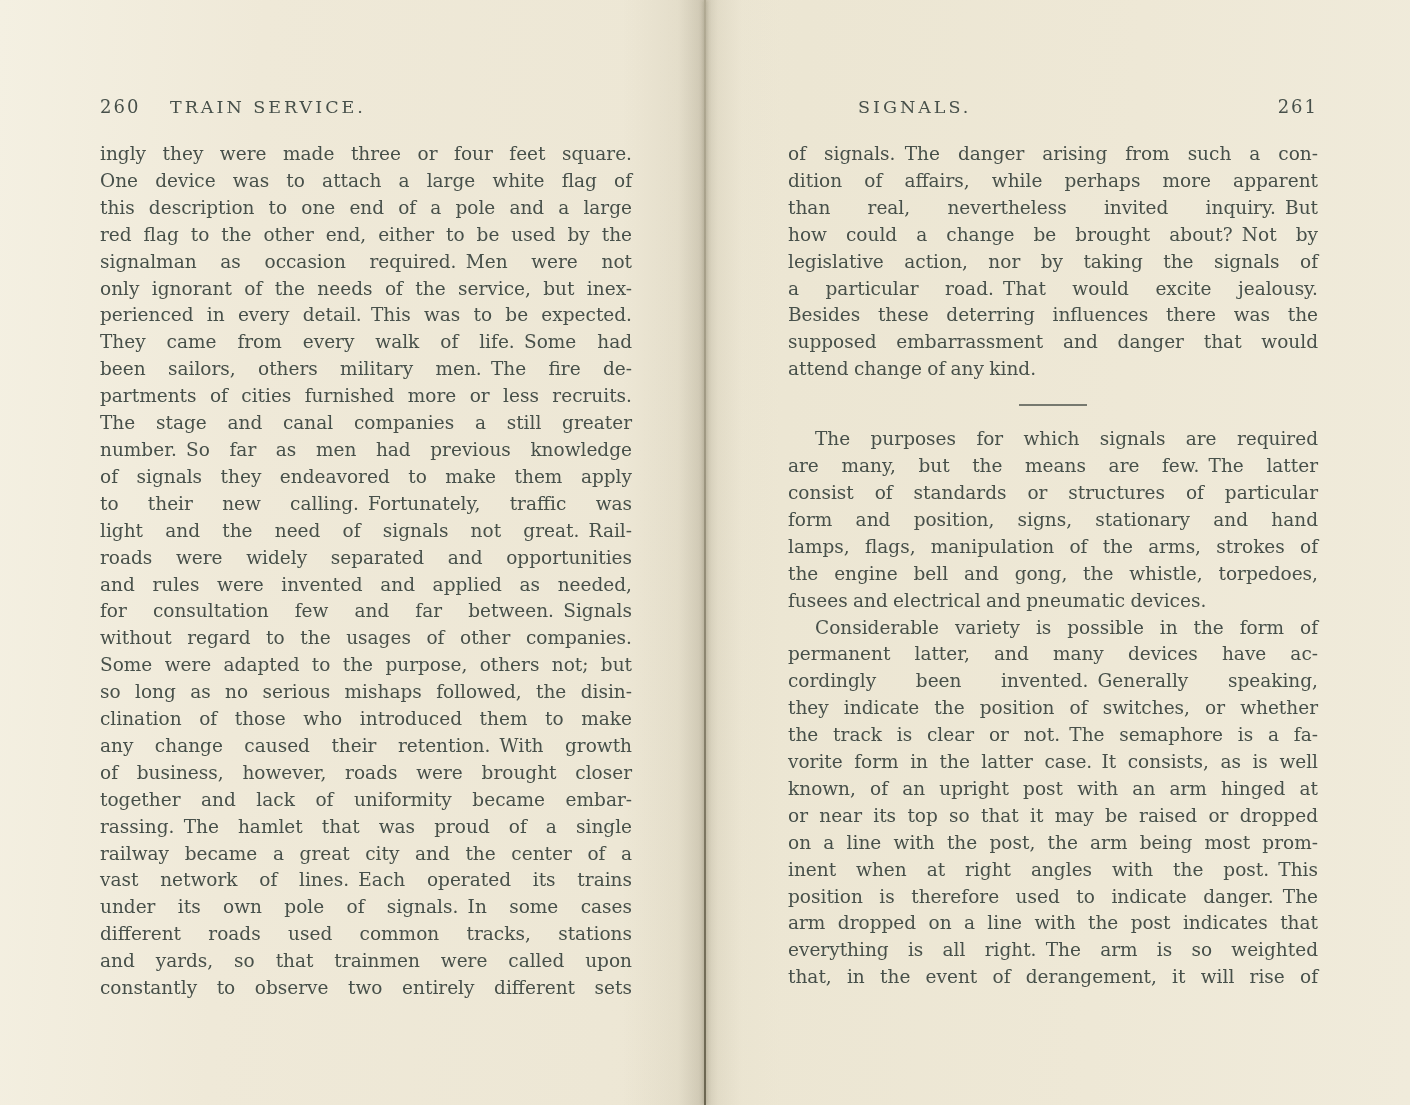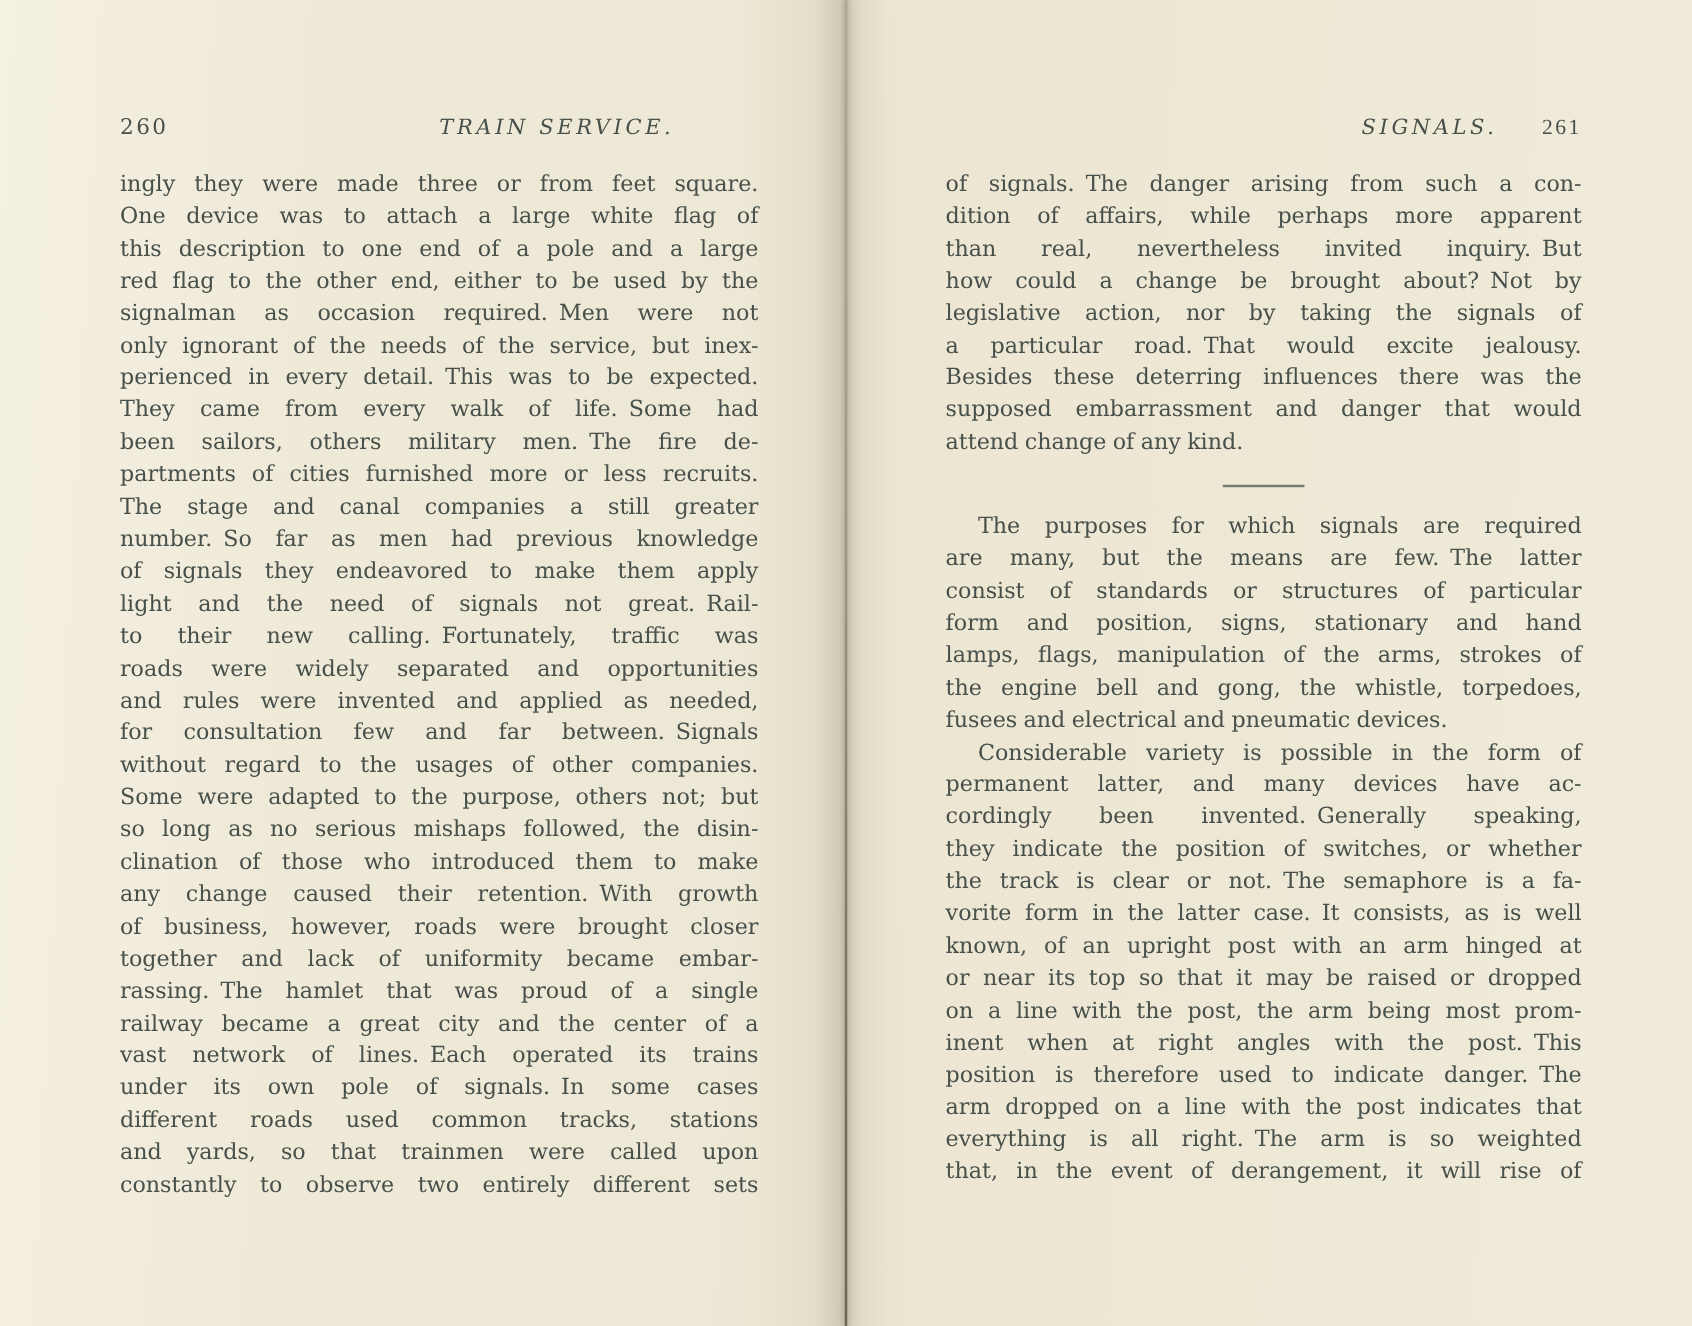--- a/index.html
+++ b/index.html
@@ -45,24 +45,23 @@
     display: grid;
     grid-template-columns: 70px 1fr 70px;
     align-items: baseline;
     height: 24px;
   }
   .folio {
     font-size: 18px;
     letter-spacing: 2px;
   }
   .folio.left  { text-align: left; }
-  .folio.right { text-align: right; font-family: Liberation Serif, serif; }
+  .folio.right { text-align: right; }
   .running-title {
-    text-align: right;
-    font-style: italic;
+    text-align: left;
     font-size: 17.5px;
     letter-spacing: 3px;
   }
   .page-body {
     margin-top: 21px;
     font-size: 18.5px;
     line-height: 26.9px;
   }
   .paragraph { margin: 0; }
   .line {
@@ -94,35 +93,35 @@
   <div class="gutter-line"></div>
 
   <div class="page page-left">
     <div class="running-head">
       <span class="folio left">260</span>
       <span class="running-title">TRAIN SERVICE.</span>
       <span></span>
     </div>
     <div class="page-body">
         <div class="paragraph">
-          <div class="line">ingly they were made three or from feet square.</div>
+          <div class="line">ingly they were made three or four feet square.</div>
           <div class="line">One device was to attach a large white flag of</div>
           <div class="line">this description to one end of a pole and a large</div>
           <div class="line">red flag to the other end, either to be used by the</div>
           <div class="line">signalman as occasion required. Men were not</div>
           <div class="line">only ignorant of the needs of the service, but inex-</div>
           <div class="line">perienced in every detail. This was to be expected.</div>
           <div class="line">They came from every walk of life. Some had</div>
           <div class="line">been sailors, others military men. The fire de-</div>
           <div class="line">partments of cities furnished more or less recruits.</div>
           <div class="line">The stage and canal companies a still greater</div>
           <div class="line">number. So far as men had previous knowledge</div>
           <div class="line">of signals they endeavored to make them apply</div>
+          <div class="line">to their new calling. Fortunately, traffic was</div>
           <div class="line">light and the need of signals not great. Rail-</div>
-          <div class="line">to their new calling. Fortunately, traffic was</div>
           <div class="line">roads were widely separated and opportunities</div>
           <div class="line">and rules were invented and applied as needed,</div>
           <div class="line">for consultation few and far between. Signals</div>
           <div class="line">without regard to the usages of other companies.</div>
           <div class="line">Some were adapted to the purpose, others not; but</div>
           <div class="line">so long as no serious mishaps followed, the disin-</div>
           <div class="line">clination of those who introduced them to make</div>
           <div class="line">any change caused their retention. With growth</div>
           <div class="line">of business, however, roads were brought closer</div>
           <div class="line">together and lack of uniformity became embar-</div>

